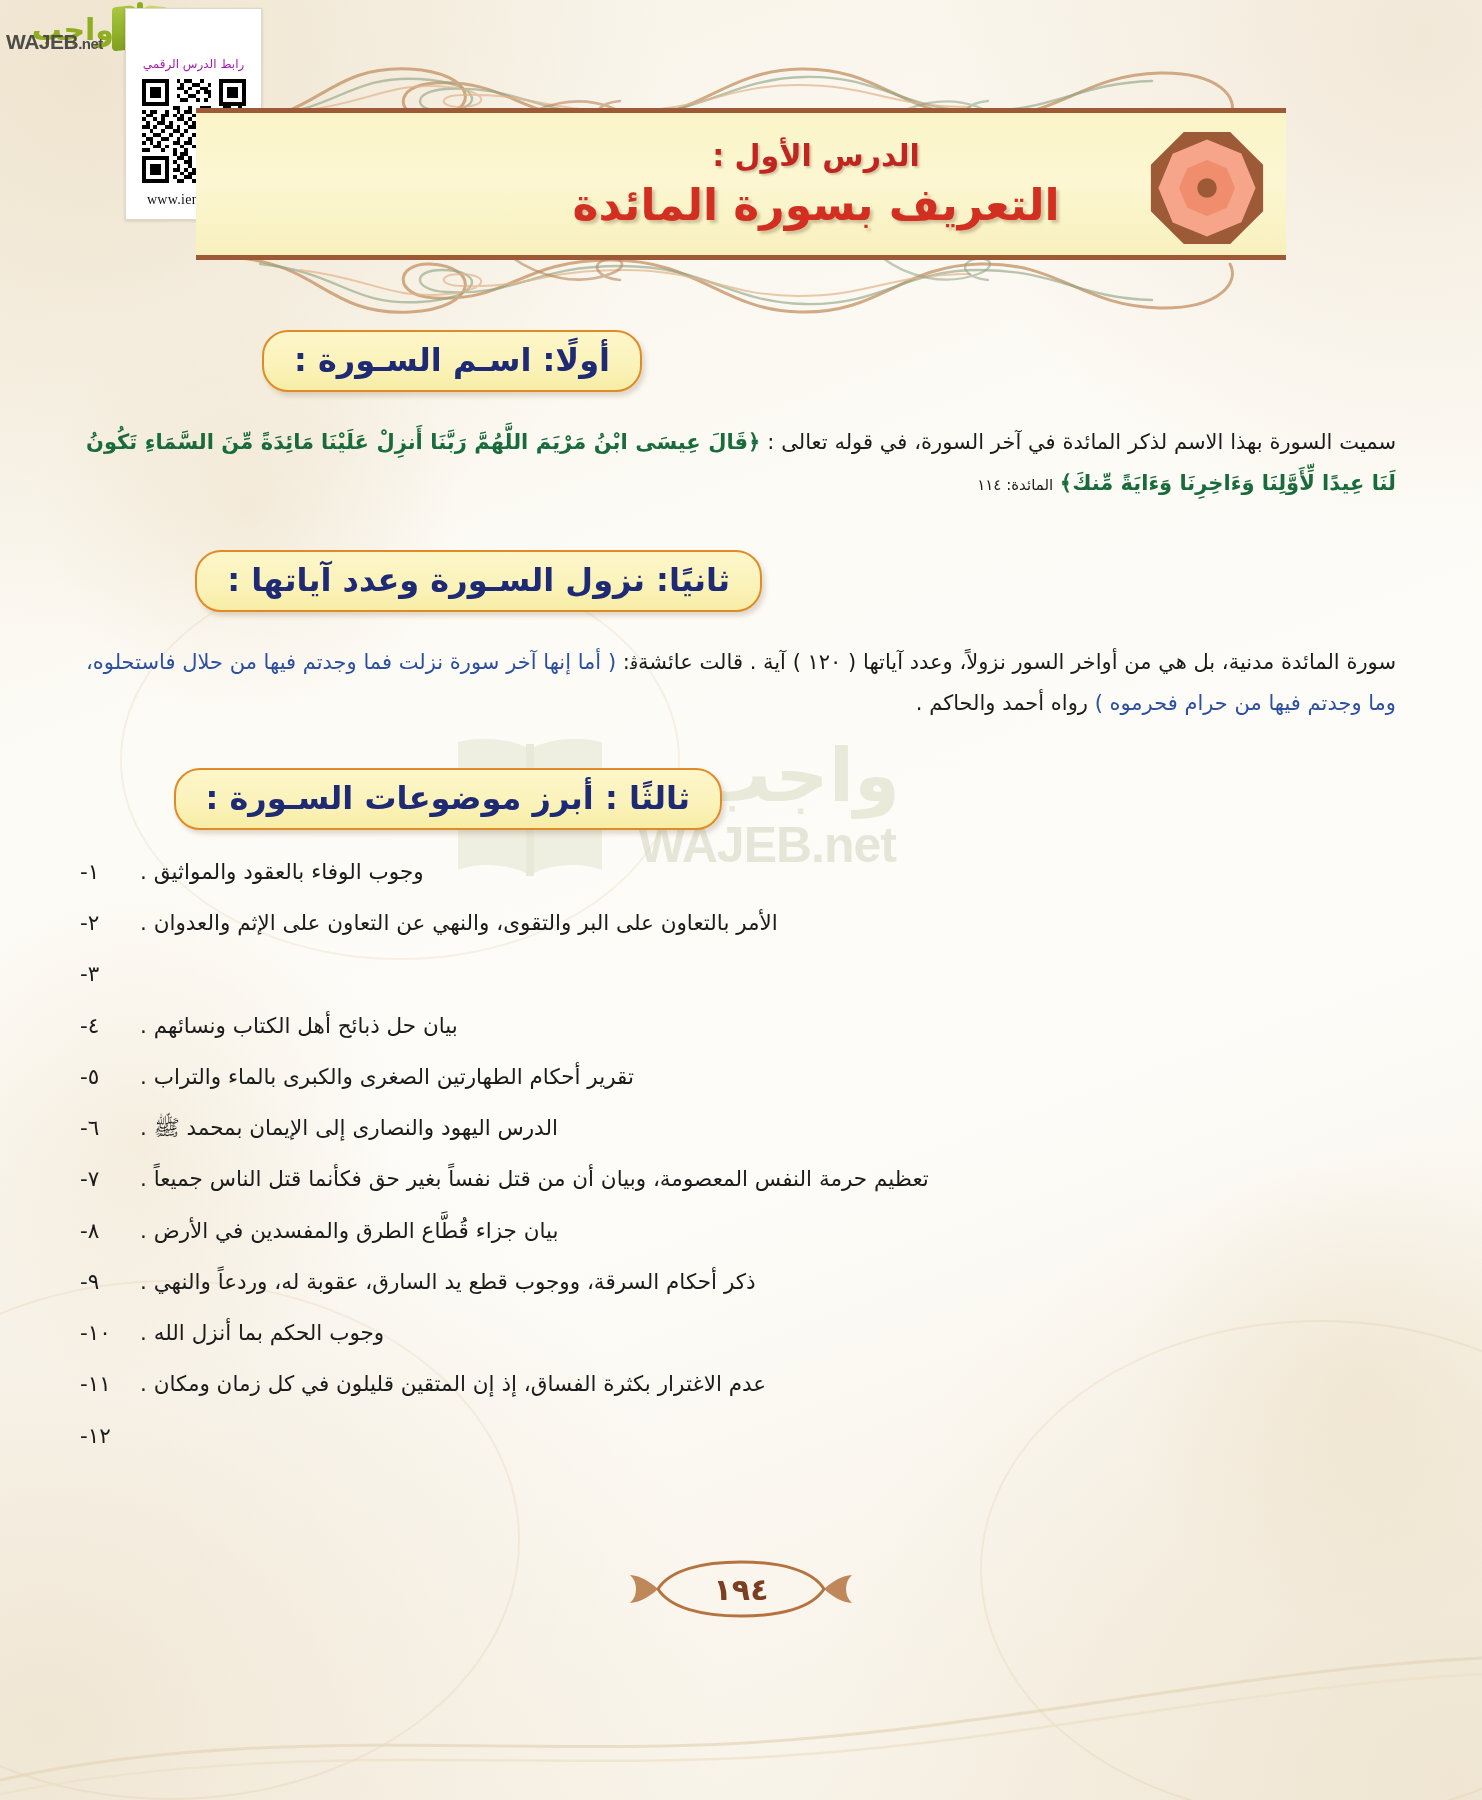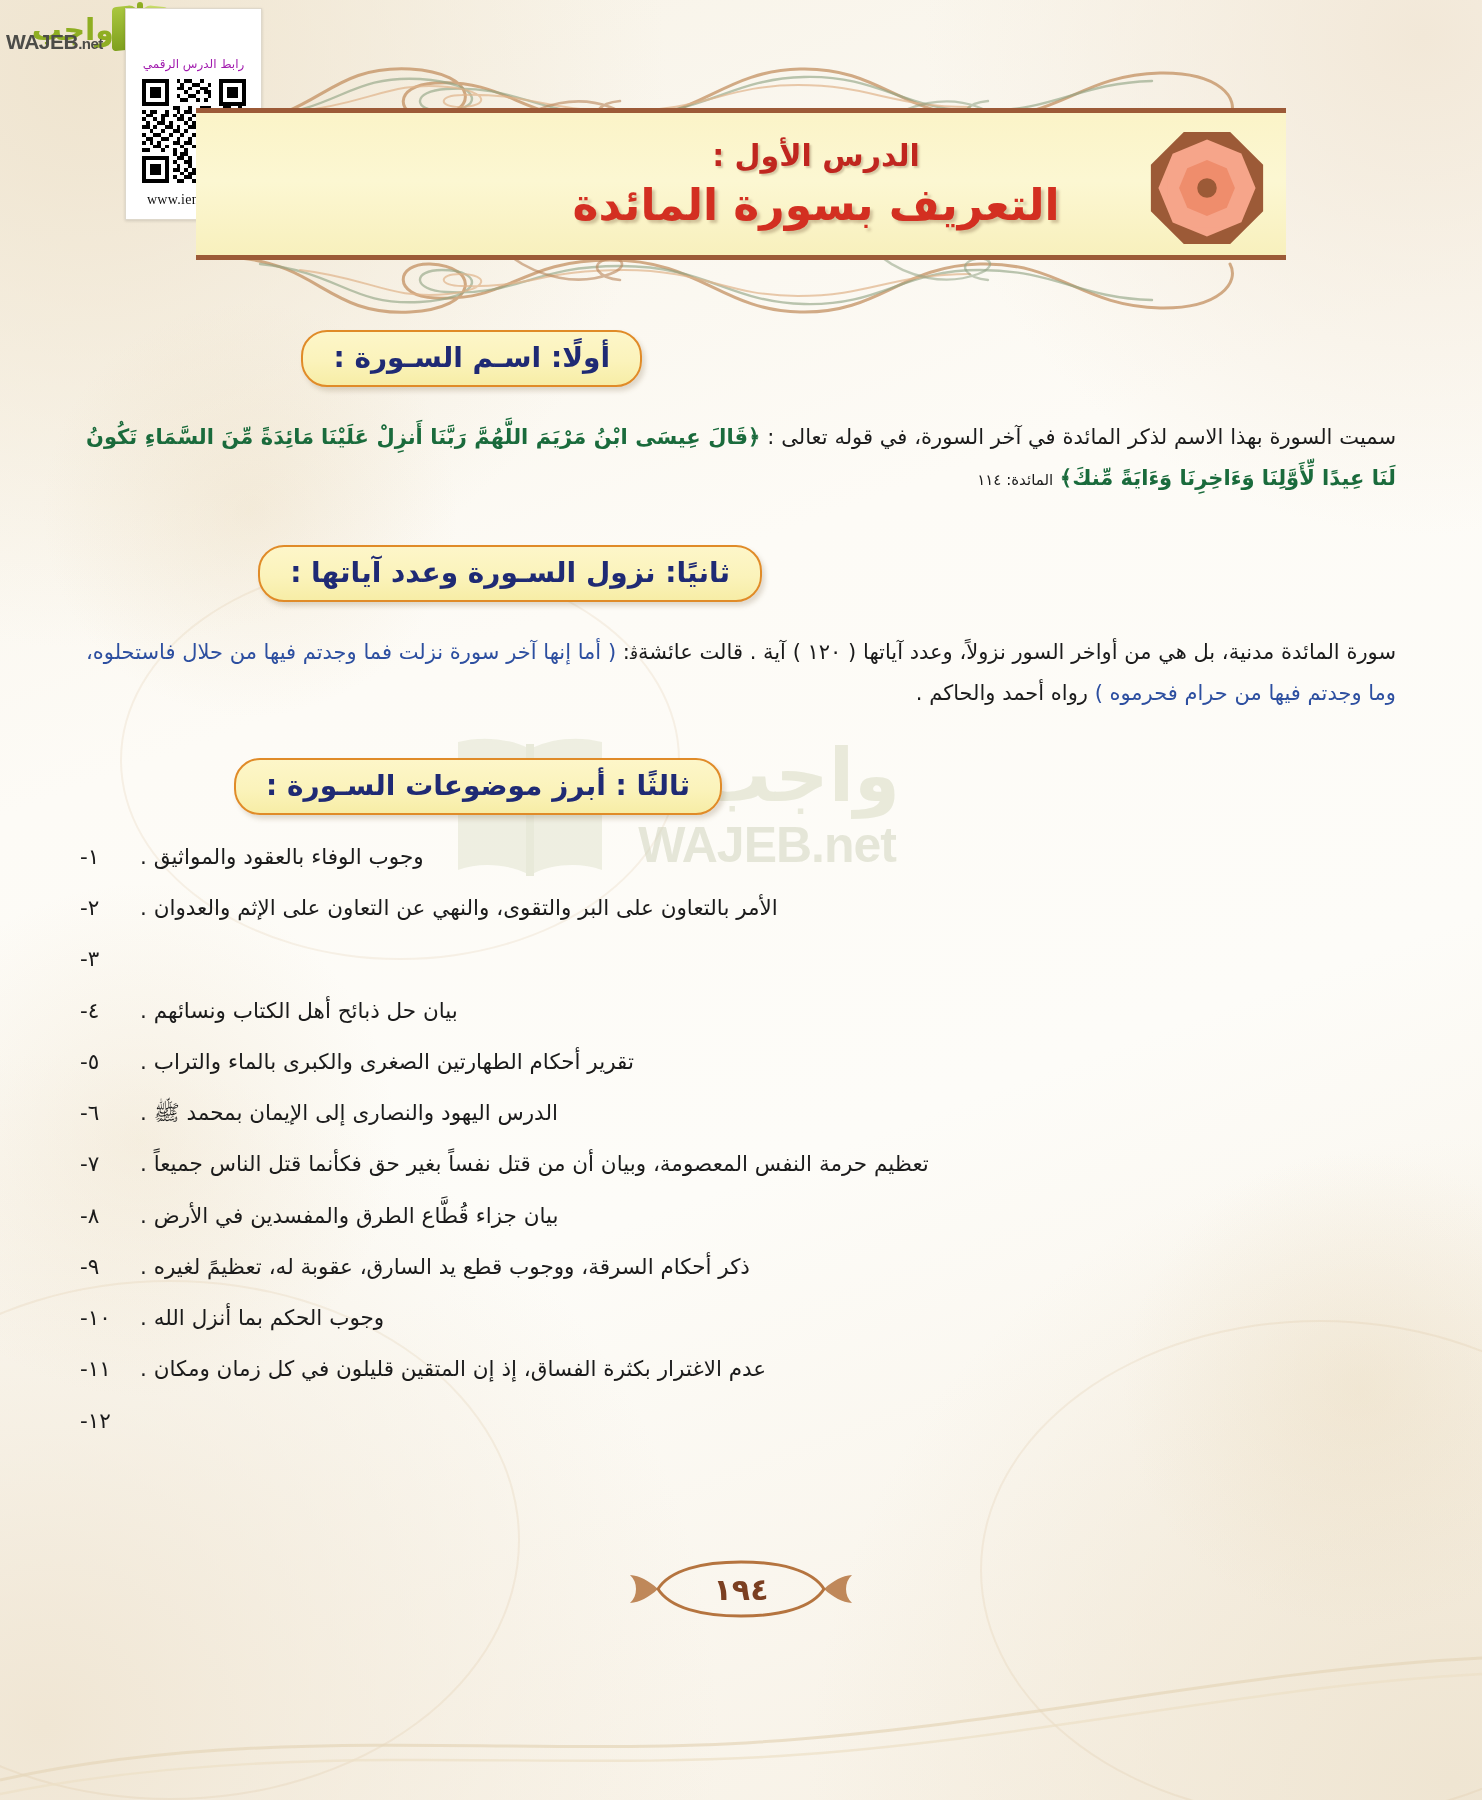--- a/index.html
+++ b/index.html
@@ -123,21 +123,21 @@
 
   
   .sec-pill{
     display:inline-block;
     background:linear-gradient(180deg,#fdf6c9 0%, #fbf3bb 55%, #f7eda6 100%);
     border:2px solid #e08b28;
     border-radius:26px 26px 26px 26px;
     padding:9px 30px 11px 30px;
     box-shadow:3px 4px 5px rgba(120,95,60,.22);
     font-family:"DejaVu Sans", sans-serif;
-    font-size:28px; font-weight:bold; color:#1f2a74;
+    font-size:32px; font-weight:bold; color:#1f2a74;
     white-space:nowrap;
   }
   .sec-row{ display:flex; justify-content:flex-start; }
   .sec-row.sec-1{ margin-right:760px; }
   .sec-row.sec-2{ margin-right:640px; }
   .sec-row.sec-3{ margin-right:680px; }
 
   .para{
     font-family:"DejaVu Sans", sans-serif;
     font-size:21px; line-height:1.95;
@@ -518,21 +518,21 @@
       </li>
       <li>
         <span class="txt">تعظيم حرمة النفس المعصومة، وبيان أن من قتل نفساً بغير حق فكأنما قتل الناس جميعاً .</span>
         <span class="num">٧-</span>
       </li>
       <li>
         <span class="txt">بيان جزاء قُطَّاع الطرق والمفسدين في الأرض .</span>
         <span class="num">٨-</span>
       </li>
       <li>
-        <span class="txt">ذكر أحكام السرقة، ووجوب قطع يد السارق، عقوبة له، تعظيمً لغيره .</span>
+        <span class="txt">ذكر أحكام السرقة، ووجوب قطع يد السارق، عقوبة له، وردعاً والنهي .</span>
         <span class="num">٩-</span>
       </li>
       <li>
         <span class="txt">وجوب الحكم بما أنزل الله .</span>
         <span class="num">١٠-</span>
       </li>
       <li>
         <span class="txt">عدم الاغترار بكثرة الفساق، إذ إن المتقين قليلون في كل زمان ومكان .</span>
         <span class="num">١١-</span>
       </li>

